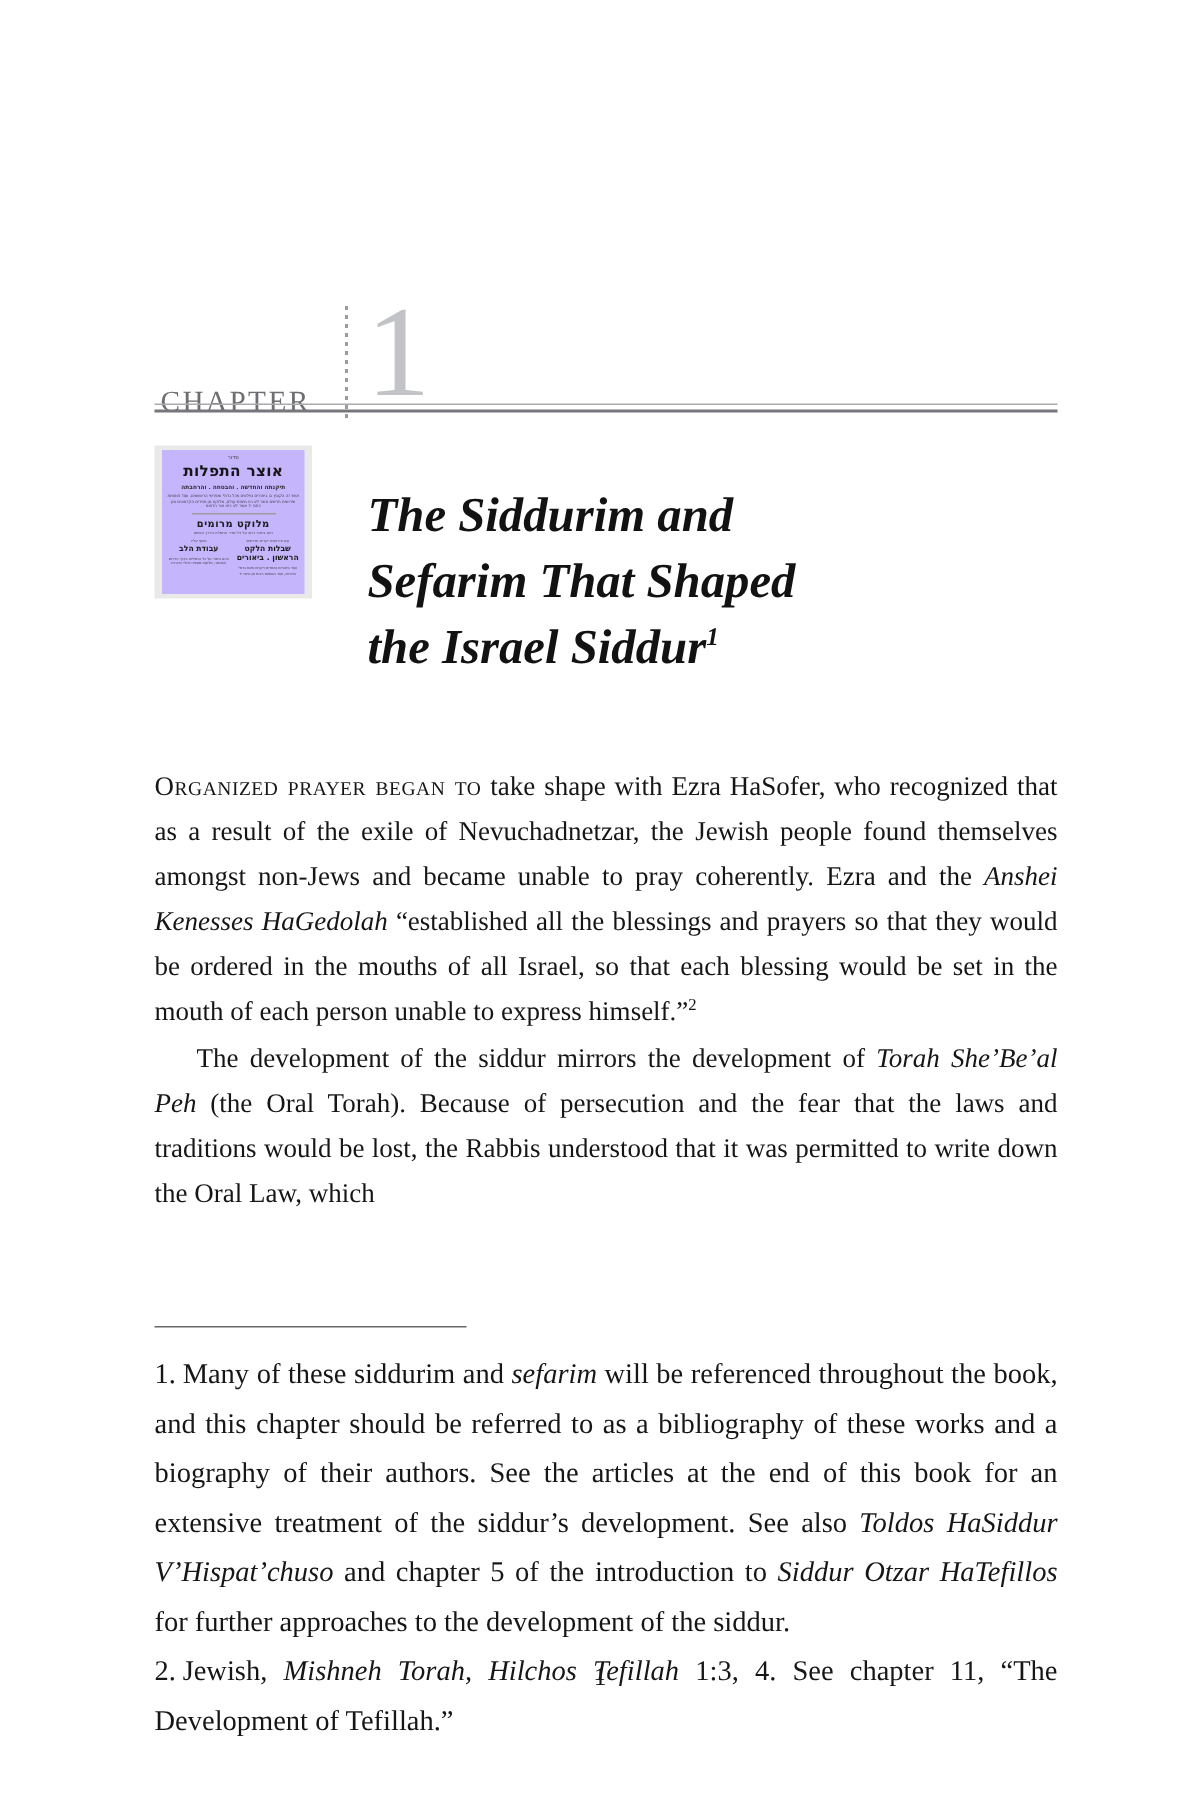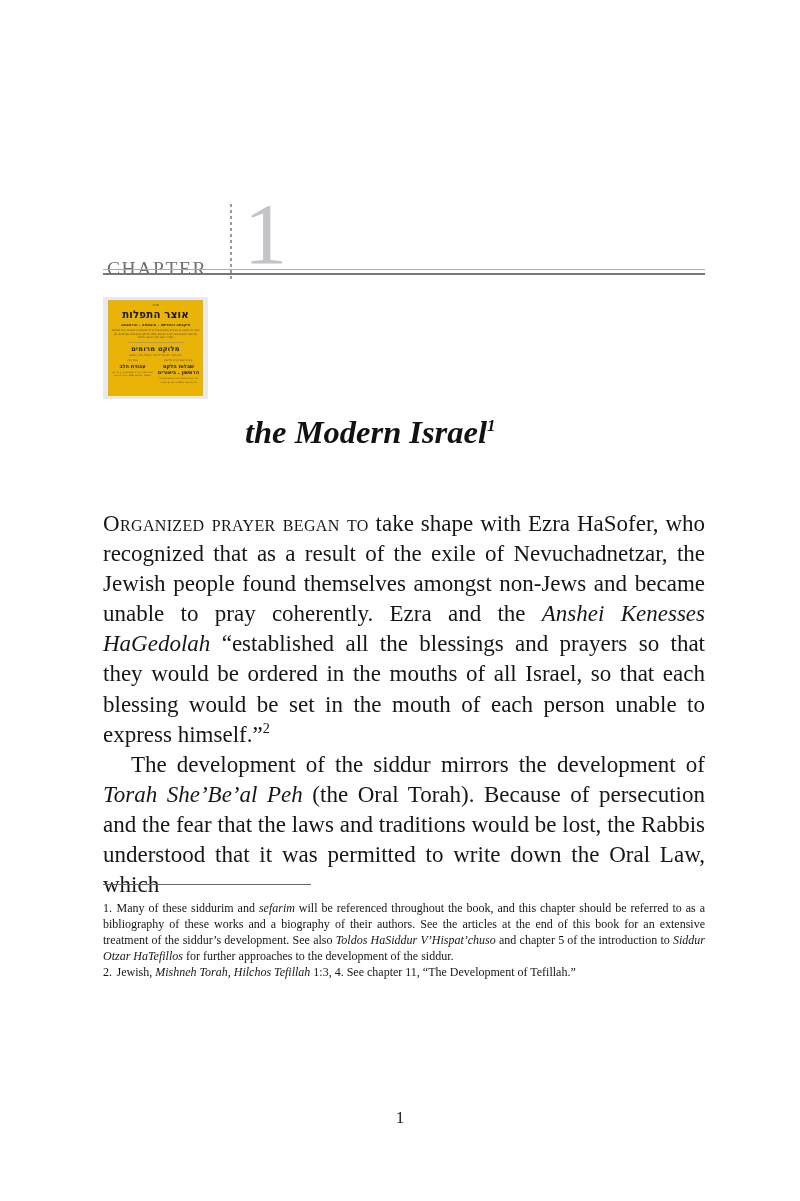--- a/index.html
+++ b/index.html
@@ -101,21 +101,21 @@
     height: 102px;
     background: #e9e9e7;
     overflow: hidden;
   }
   .cover-inner {
     position: absolute;
     left: 5px;
     top: 3px;
     width: 95px;
     height: 96px;
-    background: #eab308;
+    background: #c4b5fd;
     color: #3a3a3a;
     text-align: center;
     direction: rtl;
     font-family: "DejaVu Sans", sans-serif;
   }
   .cv-kicker {
     font-size: 3.6px;
     line-height: 5px;
     margin-top: 3px;
     color: #4a4a4a;
@@ -208,21 +208,21 @@
     vertical-align: super;
     line-height: 0;
   }
 
   
   .body-text {
     position: absolute;
     left: 103px;
     top: 509px;
     width: 602px;
-    font-size: 23px;
+    font-size: 18px;
     line-height: 30.1px;
     text-align: justify;
     color: #161616;
     hyphens: manual;
   }
   .body-text p {
     margin: 0;
   }
   .body-text p.indent {
     text-indent: 28px;
@@ -248,22 +248,22 @@
     top: 884px;
     width: 208px;
     height: 1px;
     background: #67676c;
   }
   .footnotes {
     position: absolute;
     left: 103px;
     top: 900px;
     width: 602px;
-    font-size: 12px;
-    line-height: 16px;
+    font-size: 19px;
+    line-height: 33px;
     text-align: justify;
     color: #161616;
     font-family: Liberation Serif, serif;
   }
   .footnotes p {
     margin: 0;
   }
   .fn-num {
     margin-right: 4.5px;
   }
@@ -315,21 +315,21 @@
           </div>
           <div class="cv-col">
             <div class="cv-col-head">נוסף עליו</div>
             <div class="cv-col-title">עבודת הלב</div>
             <div class="cv-col-body">והוא ביאור על כל התפלות בדרך הדרוש והמוסר, מלוקט מספרי גדולי הדורות</div>
           </div>
         </div>
       </div>
     </div>
 
-    <h1 class="chapter-title"><br><br><span>the Modern Israel</span><sup>1</sup></h1>
+    <h1 class="chapter-title"><span>The Siddurim and</span><br><span>Sefarim That Shaped</span><br><span>the Israel Siddur</span><sup>1</sup></h1>
   </div>
 
   <div class="body-text">
     <p><span class="smallcaps">Organized prayer began to</span><span> take shape with Ezra HaSofer, who recognized that as a result of the exile of Nevuchadnetzar, the Jewish people found themselves amongst non-Jews and became unable to pray coherently. Ezra and the </span><i>Anshei Kenesses HaGedolah</i><span> “established all the blessings and prayers so that they would be ordered in the mouths of all Israel, so that each blessing would be set in the mouth of each person unable to express himself.”</span><sup>2</sup></p>
     <p class="indent"><span>The development of the siddur mirrors the development of </span><i>Torah She’Be’al Peh</i><span> (the Oral Torah). Because of persecution and the fear that the laws and traditions would be lost, the Rabbis understood that it was permitted to write down the Oral Law, which</span></p>
   </div>
 
   <div class="footnote-rule"></div>
   <div class="footnotes">
     <p><span class="fn-num">1.</span><span>Many of these siddurim and </span><i>sefarim</i><span> will be referenced throughout the book, and this chapter should be referred to as a bibliography of these works and a biography of their authors. See the articles at the end of this book for an extensive treatment of the siddur’s development. See also </span><i>Toldos HaSiddur V’Hispat’chuso</i><span> and chapter 5 of the introduction to </span><i>Siddur Otzar HaTefillos</i><span> for further approaches to the development of the siddur.</span></p>

